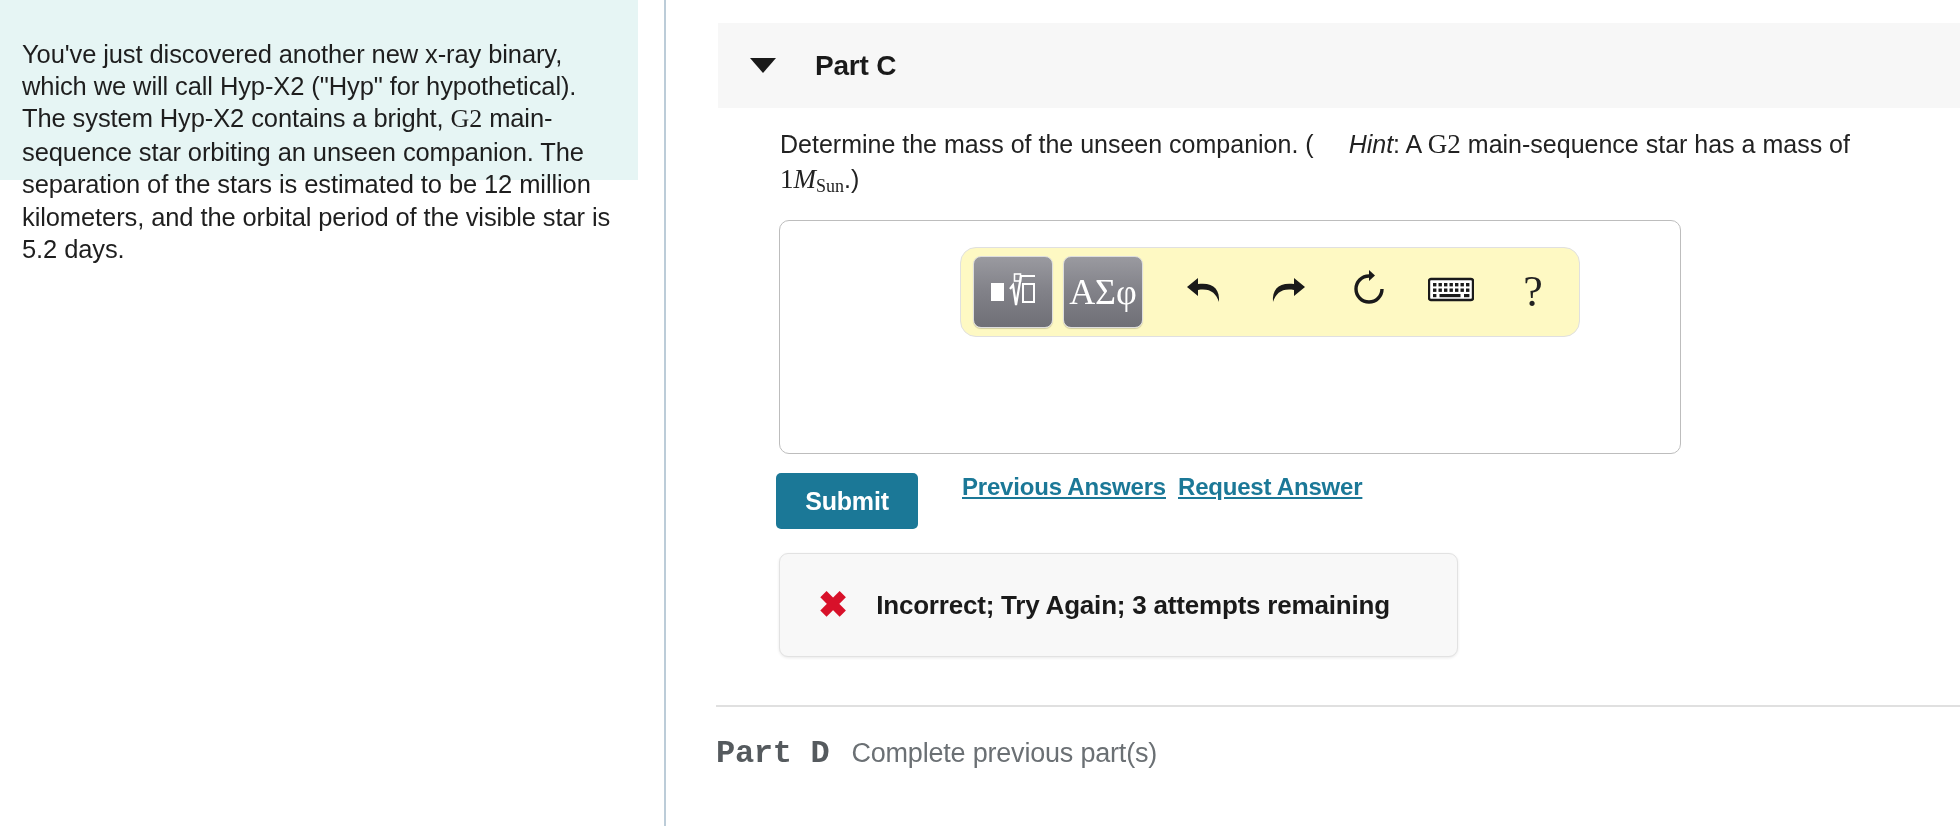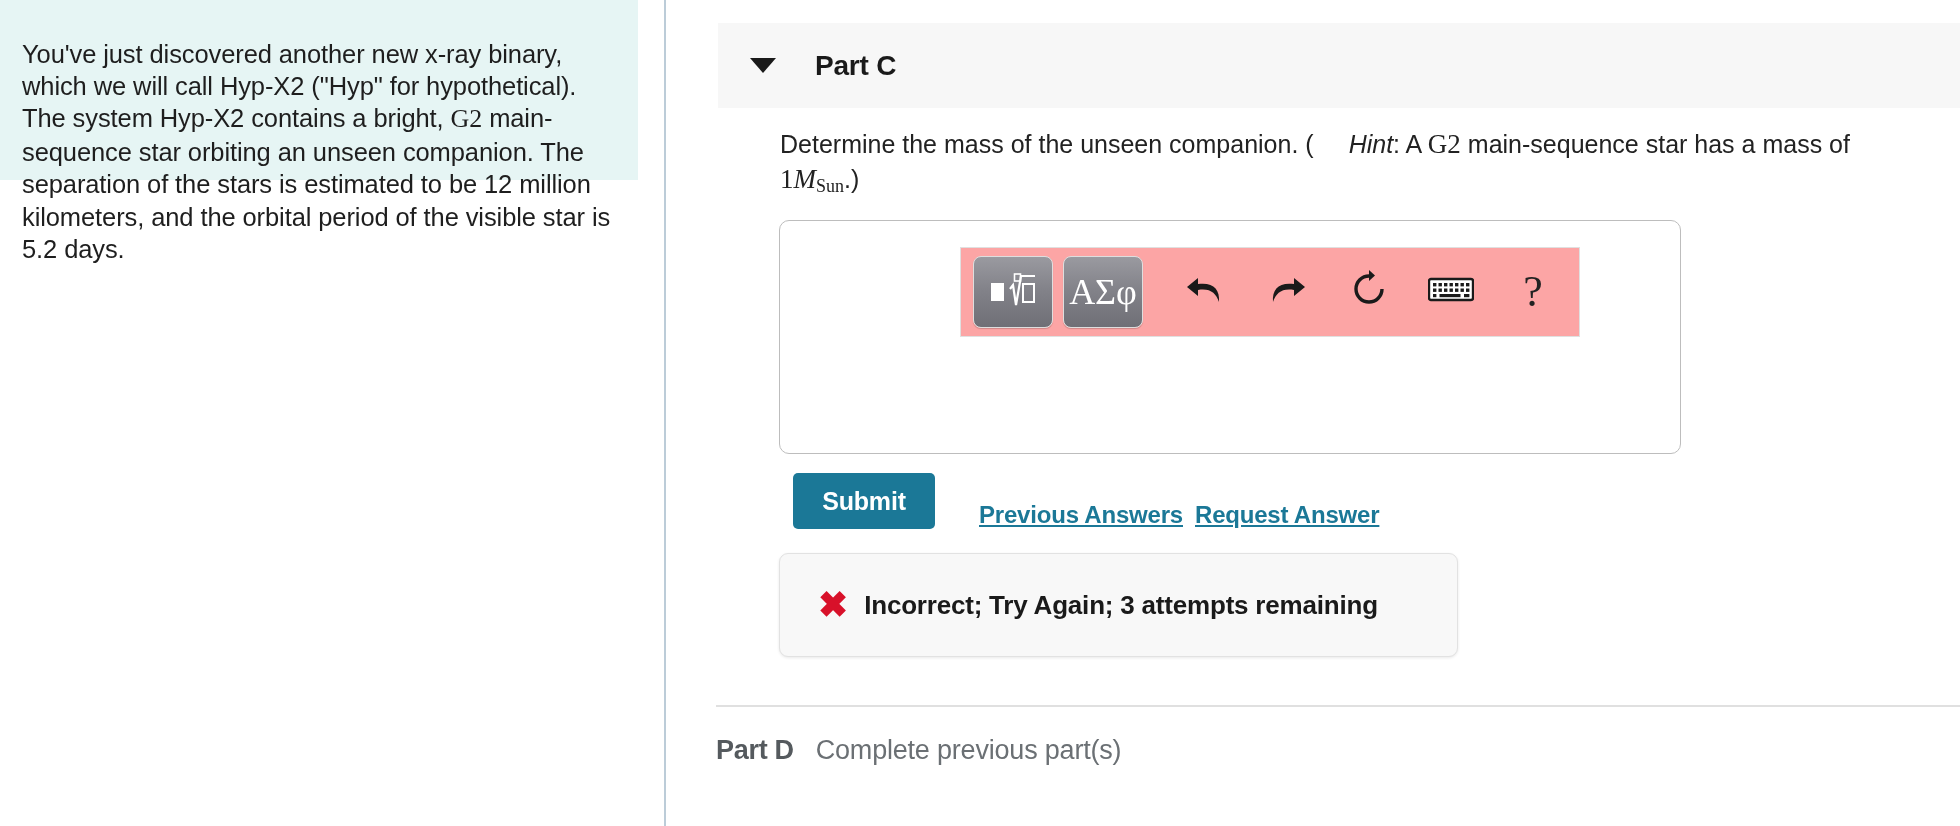--- a/index.html
+++ b/index.html
@@ -128,23 +128,23 @@
   }
 
   
   #math-toolbar {
     position: absolute;
     left: 180px;
     top: 26px;
     width: 620px;
     height: 90px;
     box-sizing: border-box;
-    background: #fca5a5;
+    background: #fef9c3;
     border: 1px solid #e0e0e0;
-    border-radius: 0;
+    border-radius: 16px;
     display: flex;
     align-items: center;
   }
   .tb-btn {
     width: 78px;
     height: 70px;
     margin-left: 10px;
     border-radius: 8px;
     background: linear-gradient(to bottom, #9a9aa0 0%, #83838a 45%, #6f6f76 100%);
     border: 1px solid #dedede;
@@ -220,24 +220,24 @@
     background: #3a66cc;
   }
   #unit-label {
     margin-left: 22px;
     white-space: nowrap;
   }
 
   
   #action-row {
     position: absolute;
-    left: 127px;
+    left: 110px;
     top: 473px;
     display: flex;
-    align-items: flex-end;
+    align-items: flex-start;
   }
   #submit-button {
     width: 142px;
     height: 56px;
     background: #1b7897;
     border: none;
     border-radius: 5px;
     color: #ffffff;
     font-family: "Liberation Sans", sans-serif;
     font-size: 25px;
@@ -272,21 +272,21 @@
     align-items: center;
   }
   #feedback-x {
     margin-left: 38px;
     color: #d8112a;
     font-size: 36px;
     font-weight: bold;
     line-height: 1;
   }
   #feedback-text {
-    margin-left: 16px;
+    margin-left: 28px;
     font-size: 26px;
     font-weight: bold;
     color: #1a1a1a;
     letter-spacing: -0.2px;
   }
 
   
   #part-d-divider {
     position: absolute;
     left: 50px;
@@ -296,24 +296,25 @@
     background: #e0e0e0;
   }
   #part-d-row {
     position: absolute;
     left: 50px;
     top: 735px;
     display: flex;
     align-items: baseline;
   }
   #part-d-title {
-    font-size: 27px;
+    font-size: 32px;
     font-weight: bold;
     color: #555a5e;
     letter-spacing: -0.3px;
+    font-family: Liberation Mono, monospace;
   }
   #part-d-status {
     margin-left: 22px;
     font-size: 27px;
     color: #6b7074;
     letter-spacing: -0.2px;
   }
 </style>
 </head>
 <body>

